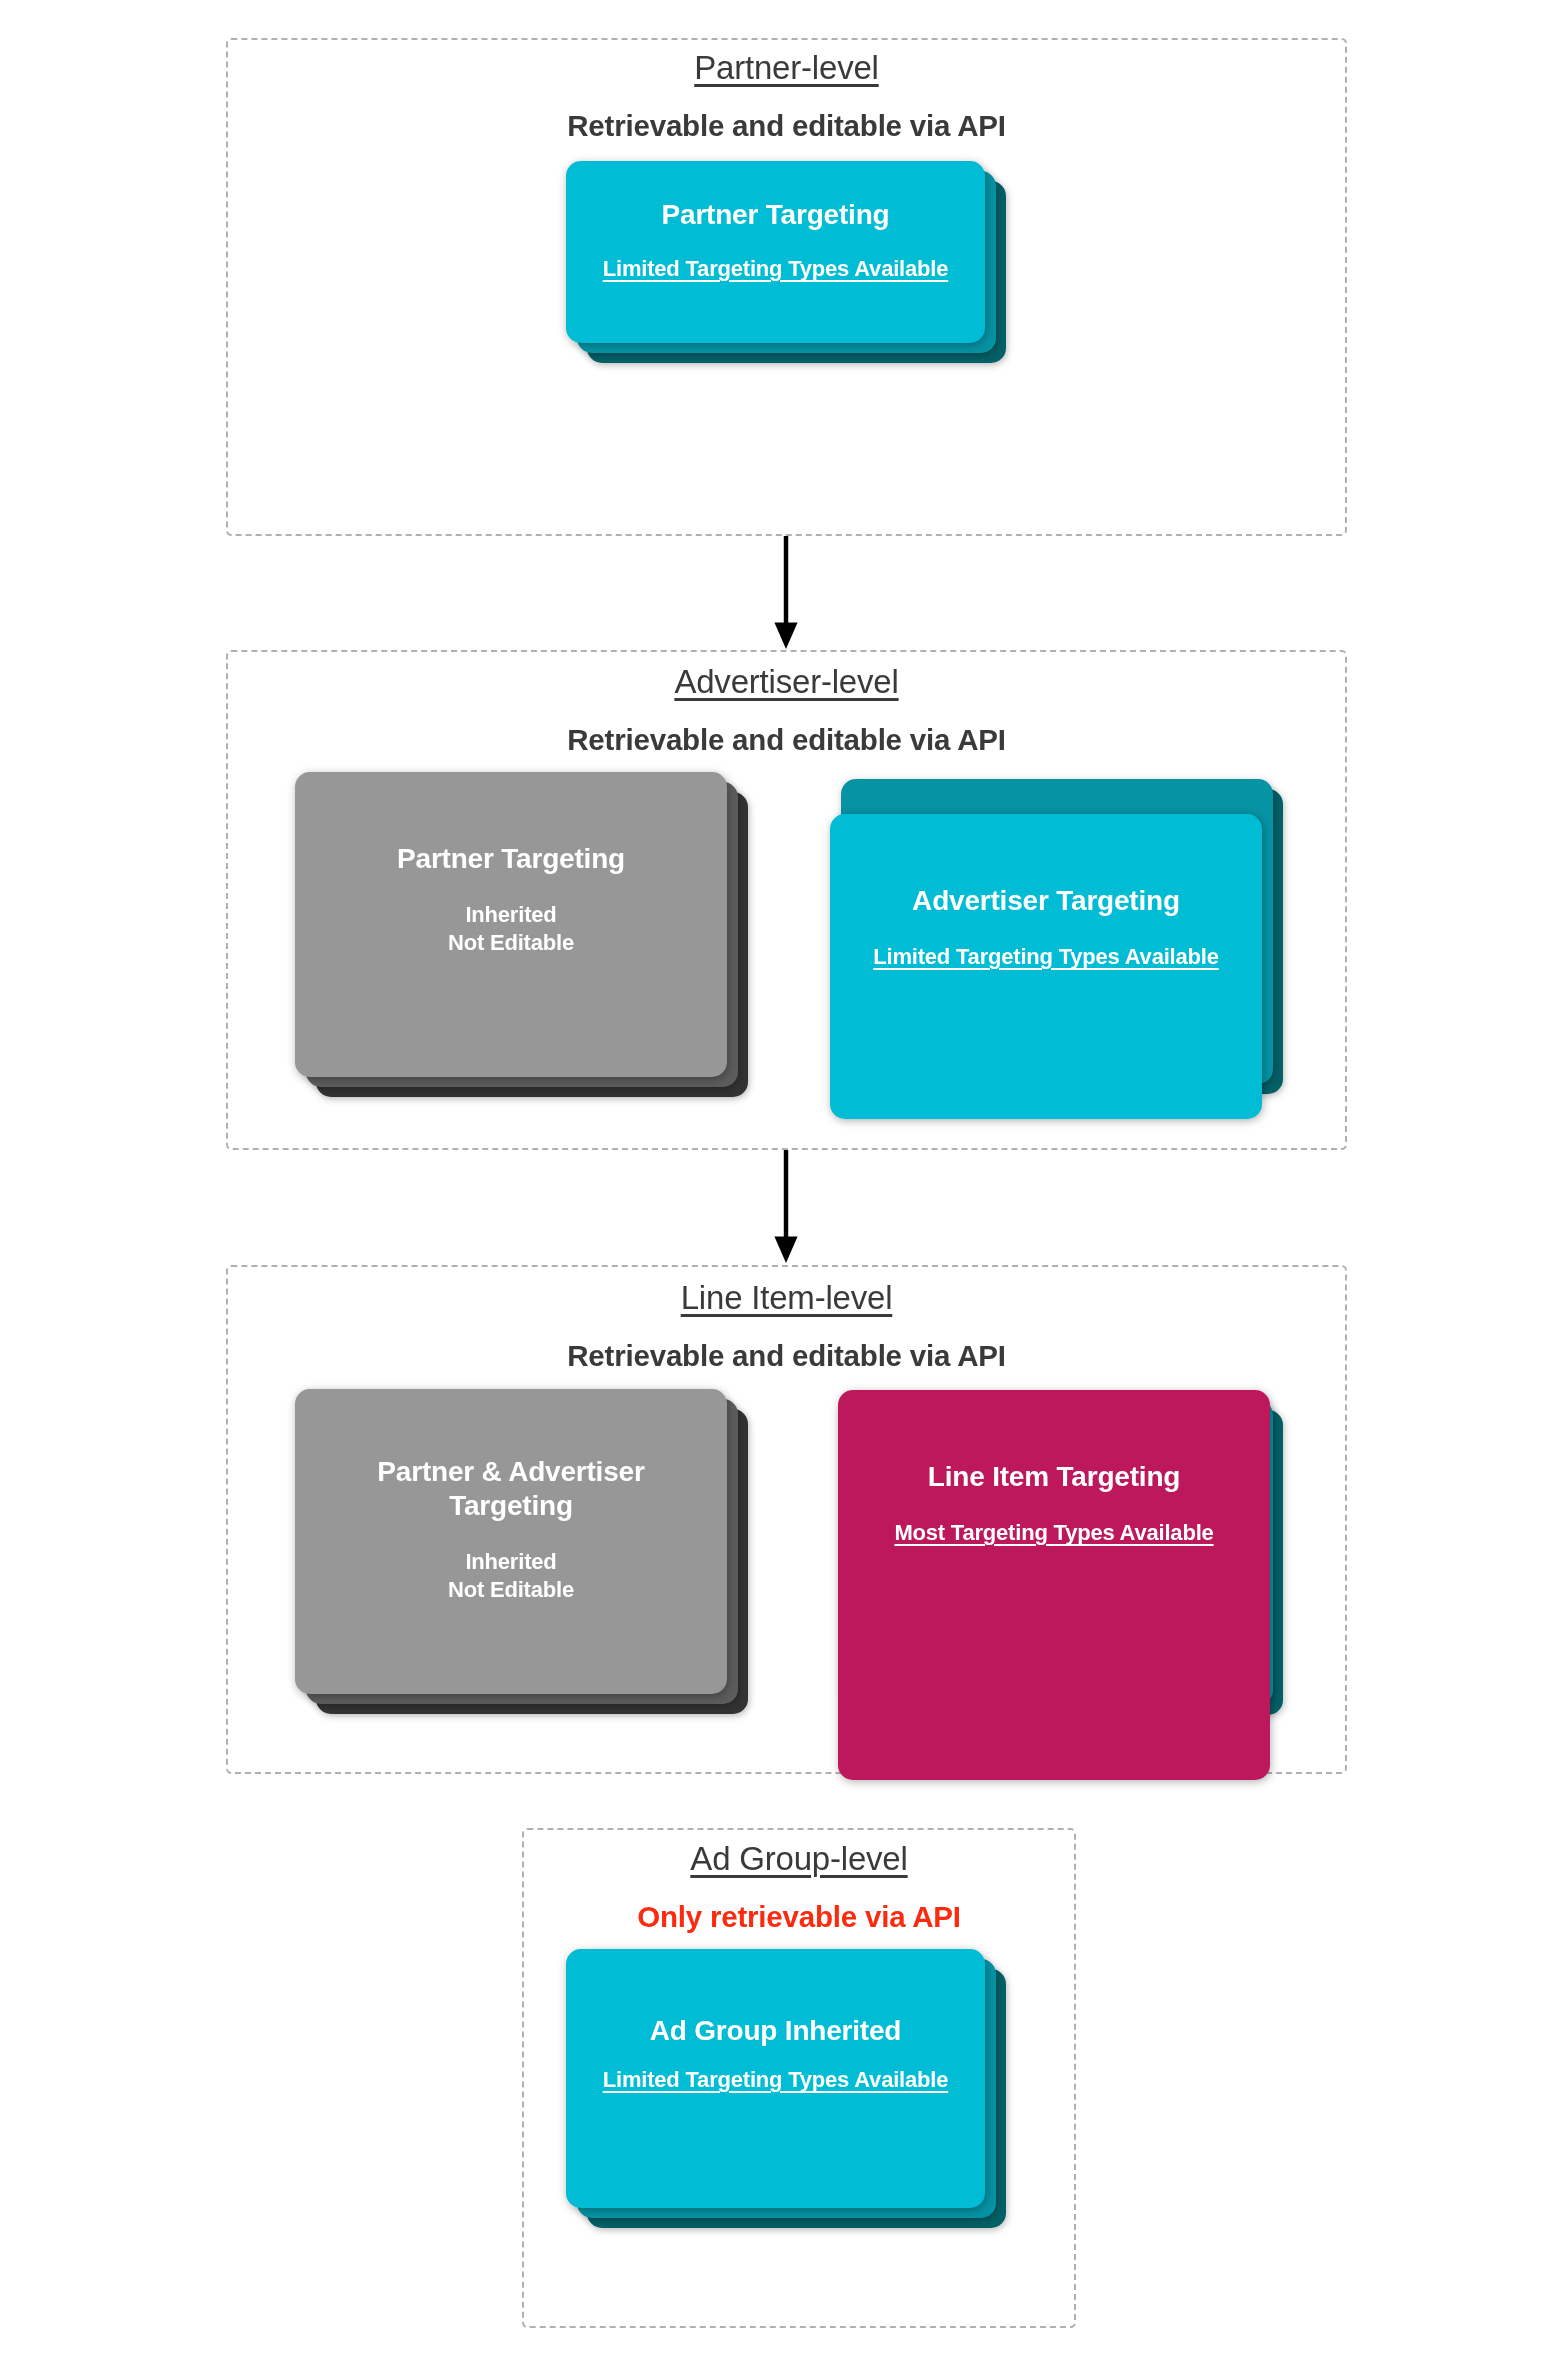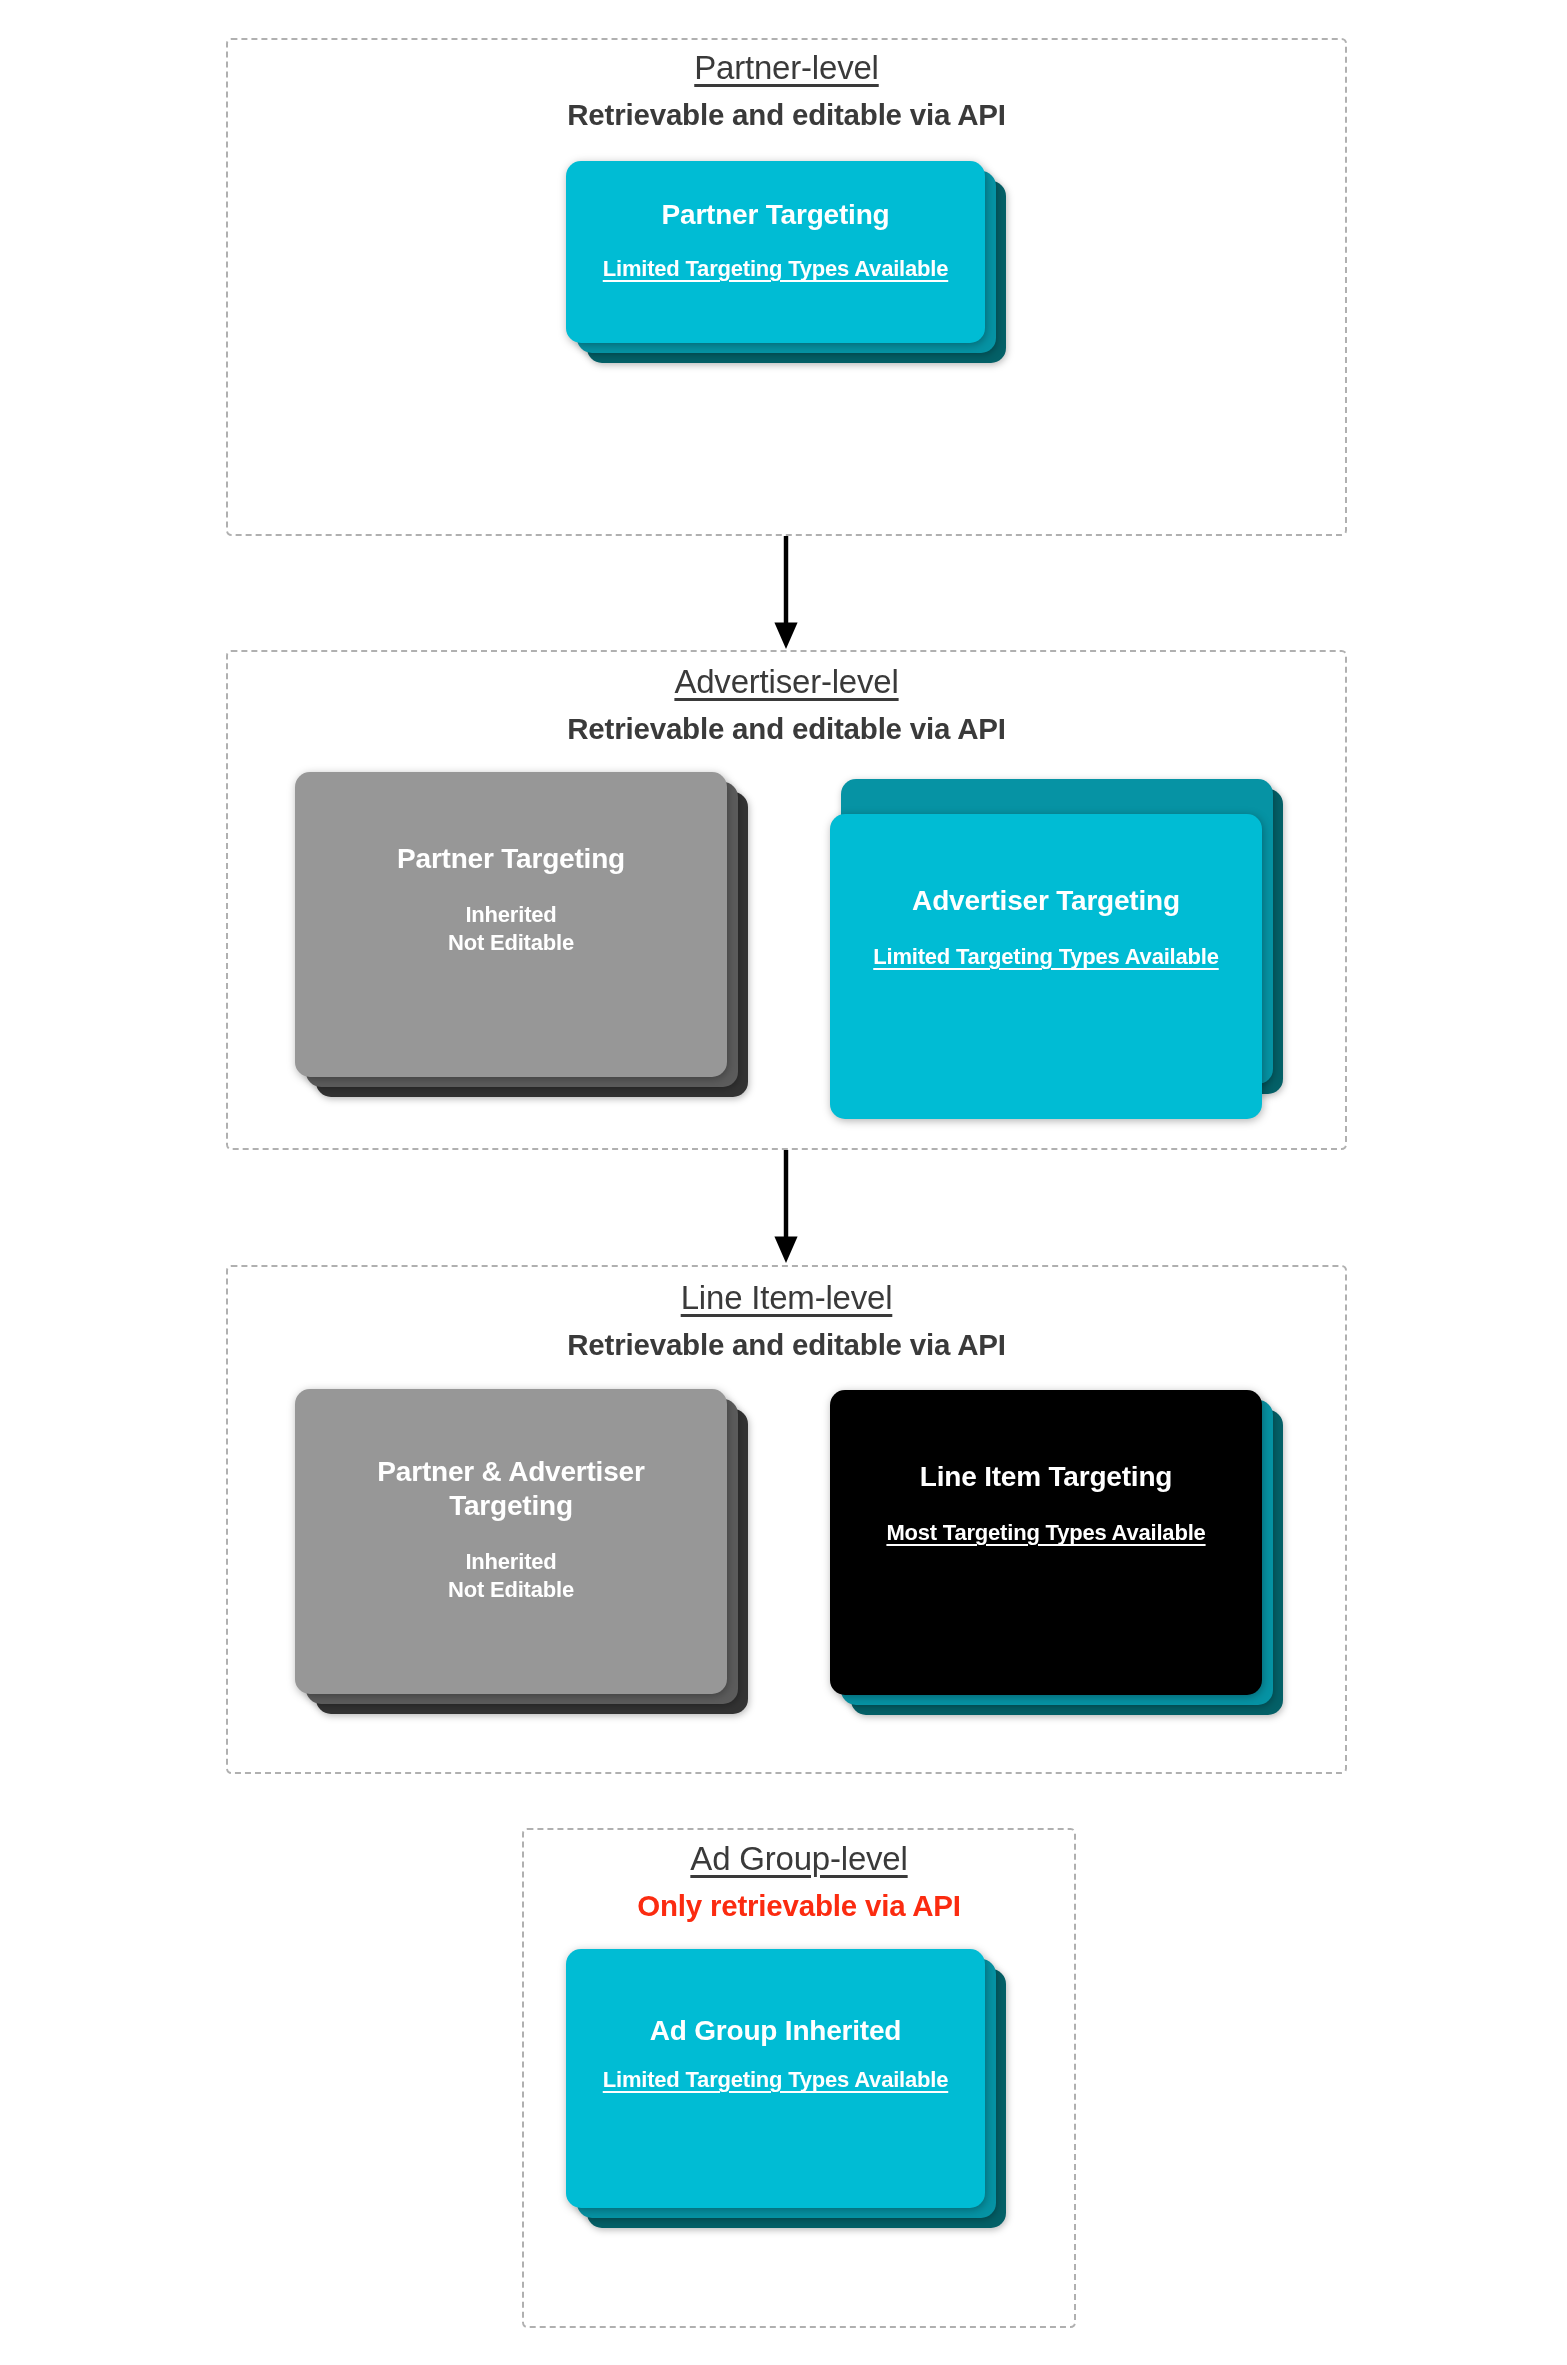--- a/index.html
+++ b/index.html
@@ -49,21 +49,21 @@
     color: #3a3a3a;
     line-height: 1.28;
     letter-spacing: -0.2px;
   }
   .level-subtitle {
     display: block;
     font-size: 29.5px;
     font-weight: bold;
     color: #3a3a3a;
     line-height: 1.3;
-    margin-top: 7px;
+    margin-top: 18px;
     letter-spacing: -0.2px;
   }
   .level-subtitle.alert {
     color: #fb2b10;
   }
 
   
   .card-stack {
     position: absolute;
   }
@@ -185,21 +185,21 @@
     <div class="card-layer front" style="left:0px; top:0px; width:432px; height:305px; background:#979797; padding-top:50px;">
       <span class="card-title" style="padding:0 49px;margin-top:16px;">Partner &amp; Advertiser Targeting</span>
       <span class="card-note" style="margin-top:25px; white-space:pre-line;">Inherited
 Not Editable</span>
     </div>
   </div>
 
   <div class="card-stack" style="left:830px; top:1390px; width:464px; height:348px;">
     <div class="card-layer back" style="left:21.4px; top:19.6px; width:432px; height:305px; background:#046067;"></div>
     <div class="card-layer mid" style="left:10.7px; top:9.8px; width:432px; height:305px; background:#0693a4;"></div>
-    <div class="card-layer front" style="left:0px; top:0px; width:432px; height:305px; background:#000000; padding-top:70px;">
+    <div class="card-layer front" style="left:8px; top:0px; width:432px; height:390px; background:#be185d; padding-top:70px;">
       <span class="card-title">Line Item Targeting</span>
       <span class="card-note underlined" style="margin-top:25px;">Most Targeting Types Available</span>
     </div>
   </div>
 
   <div class="level-box" style="left:522px; top:1828px; width:554px; height:500px;"></div>
 
   <div class="level-heading" style="left:522px; top:1838px; width:554px;">
     <span class="level-title">Ad Group-level</span>
     <span class="level-subtitle alert">Only retrievable via API</span>

